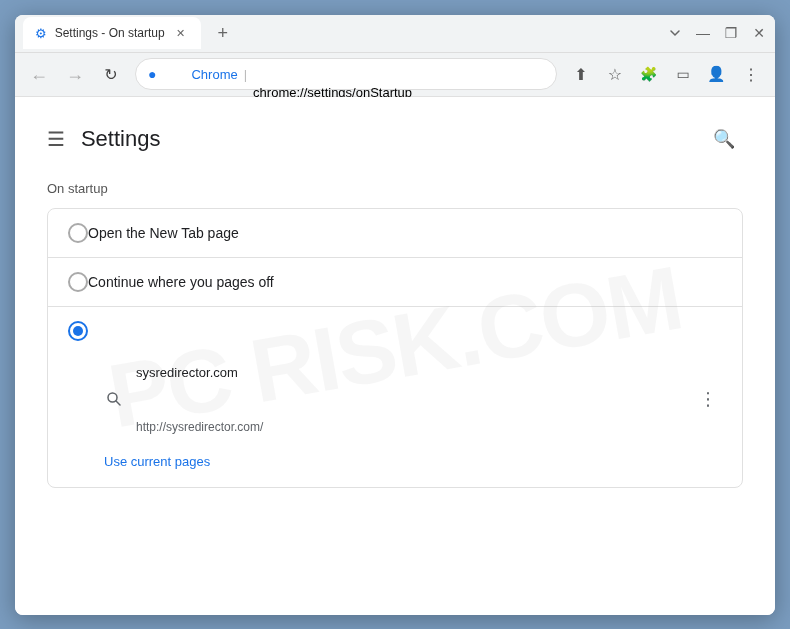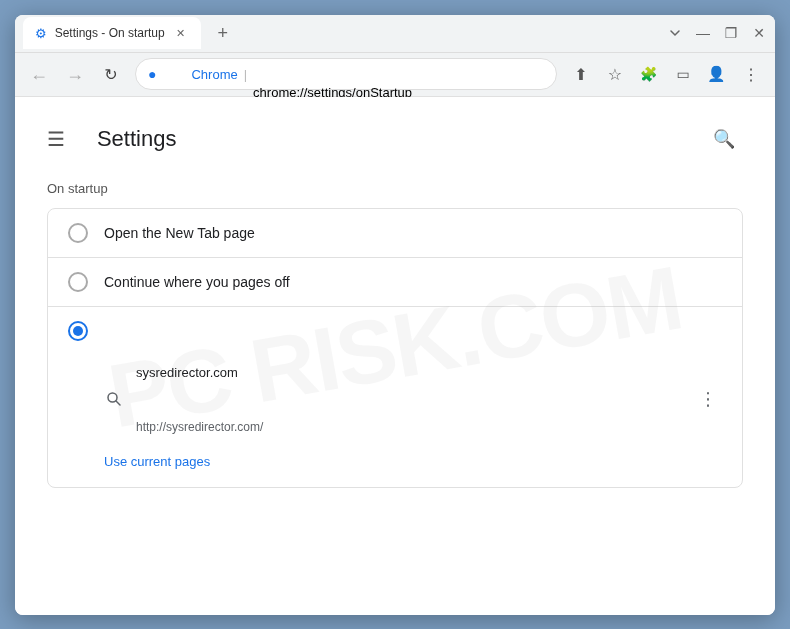--- a/index.html
+++ b/index.html
@@ -177,21 +177,20 @@
     }
     .menu-icon {
       color: #555;
       font-size: 20px;
       cursor: pointer;
     }
     .settings-title {
       font-size: 22px;
       font-weight: 400;
       color: #202124;
-      margin-left: 16px;
     }
     .search-icon-btn {
       width: 36px;
       height: 36px;
       border-radius: 50%;
       display: flex;
       align-items: center;
       justify-content: center;
       color: #555;
       font-size: 18px;
@@ -224,21 +223,20 @@
       color: rgba(180,180,180,0.12);
       letter-spacing: -2px;
       transform: rotate(-10deg);
       user-select: none;
       white-space: nowrap;
     }
     .radio-option {
       display: flex;
       align-items: center;
       padding: 14px 20px;
-      gap: 16px;
       cursor: pointer;
       position: relative;
       z-index: 1;
     }
     .radio-circle {
       width: 20px;
       height: 20px;
       border-radius: 50%;
       border: 2px solid #aaa;
       display: flex;

